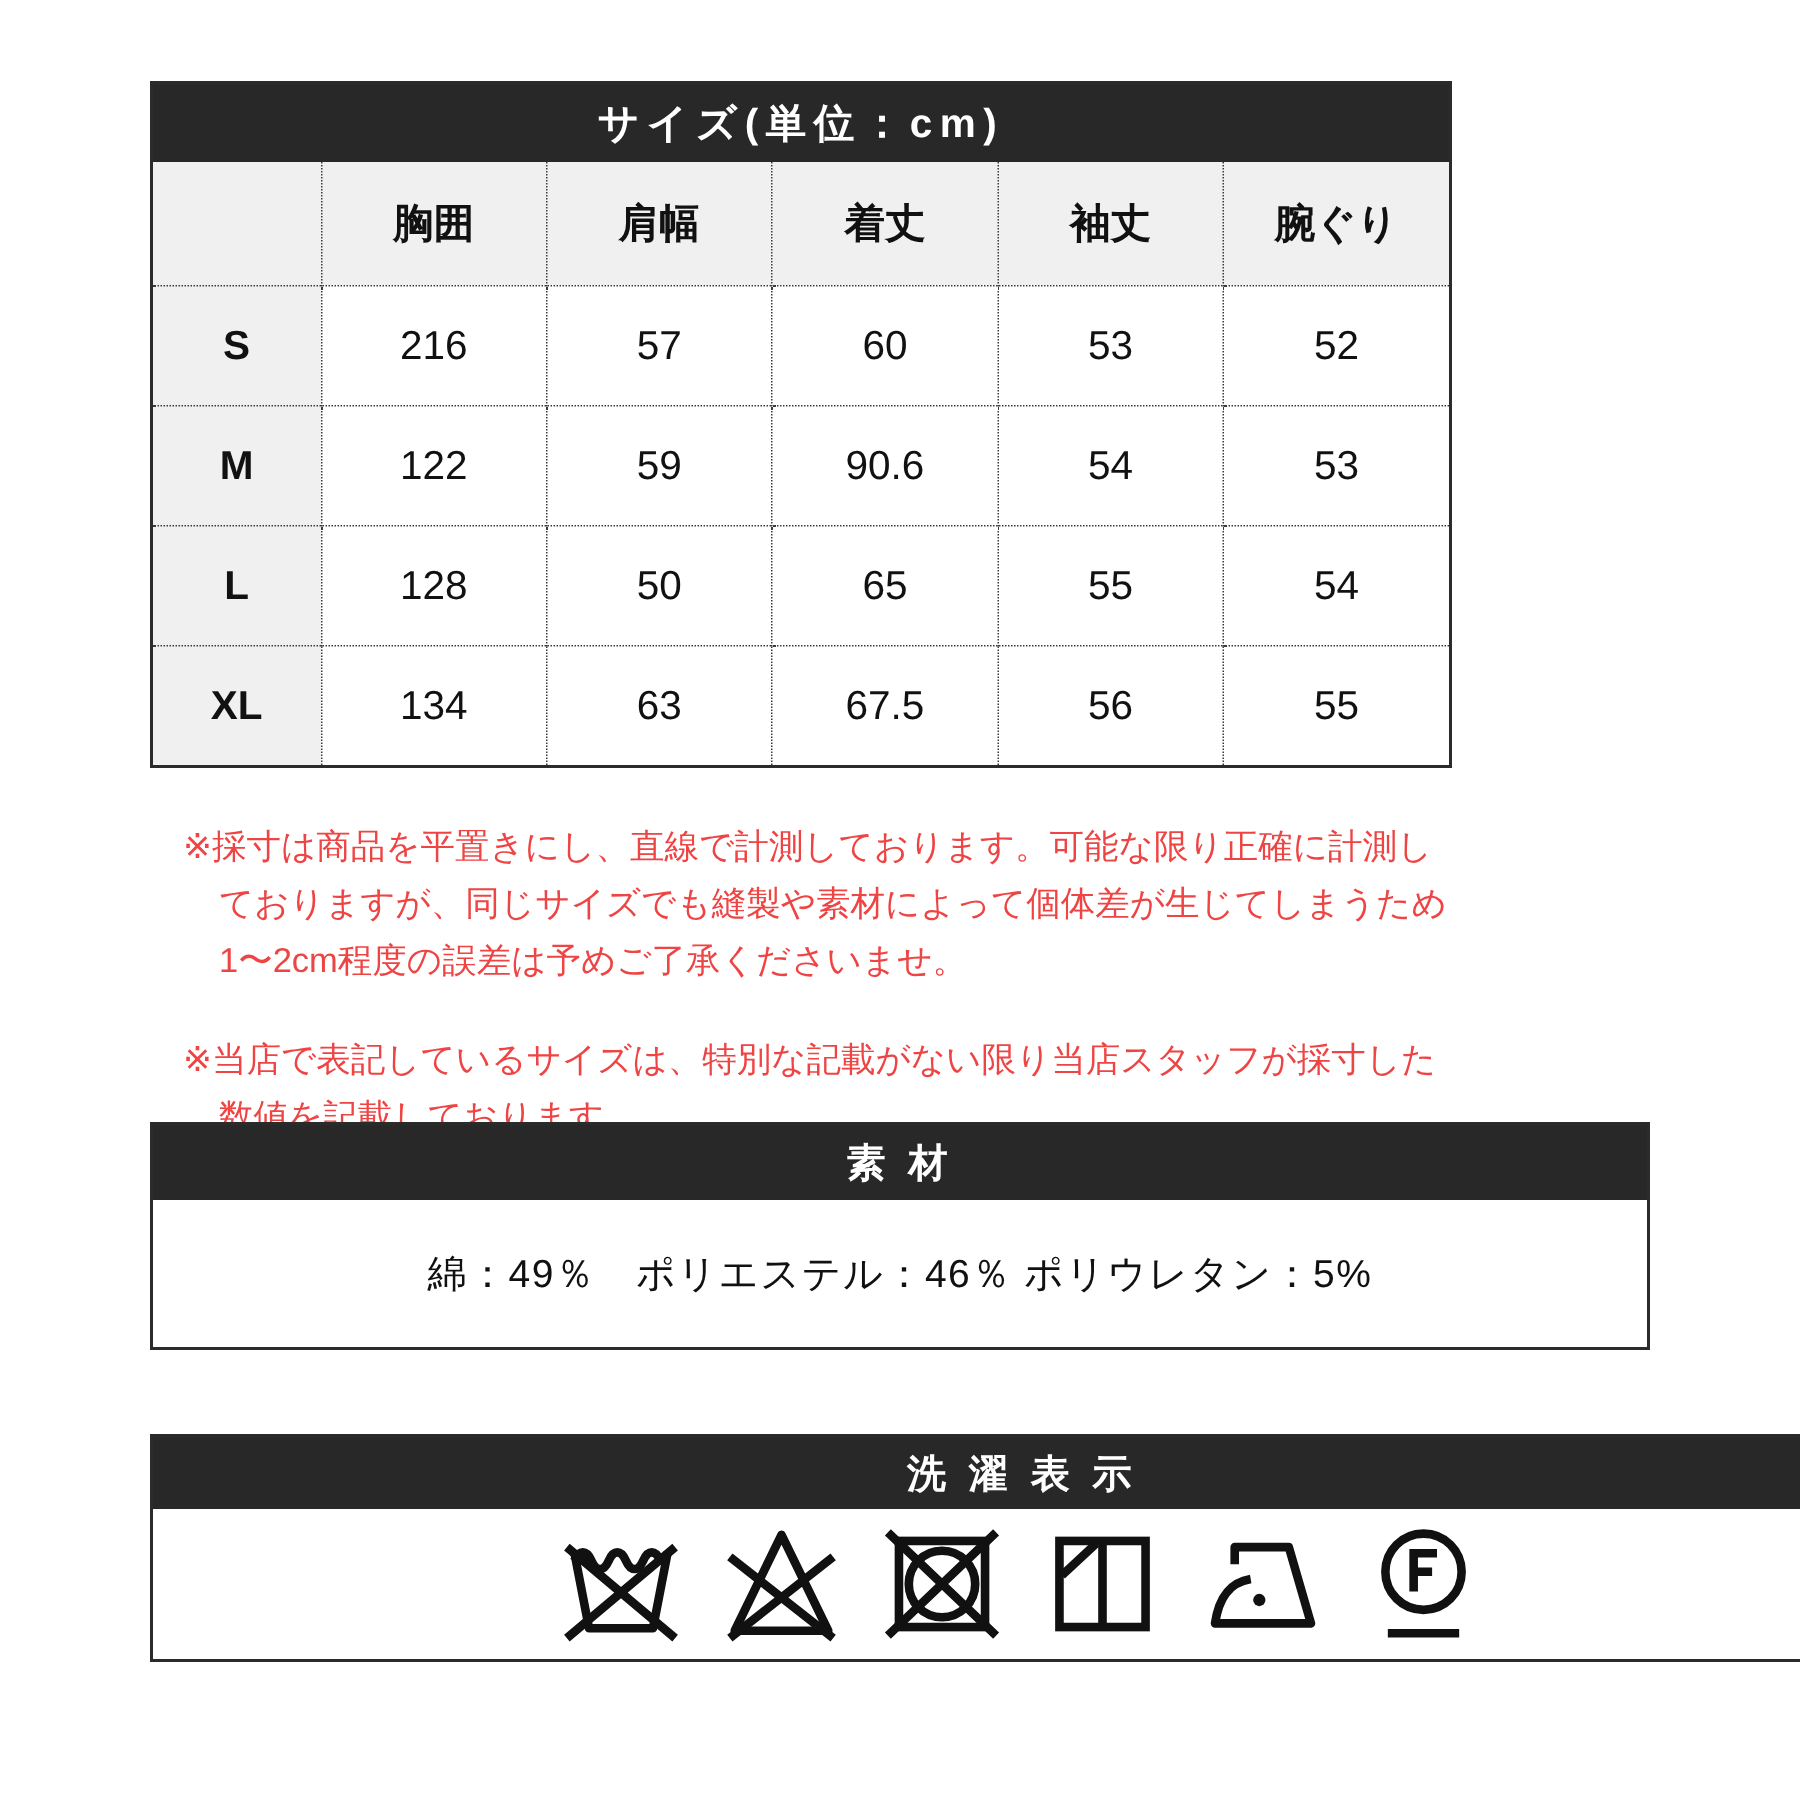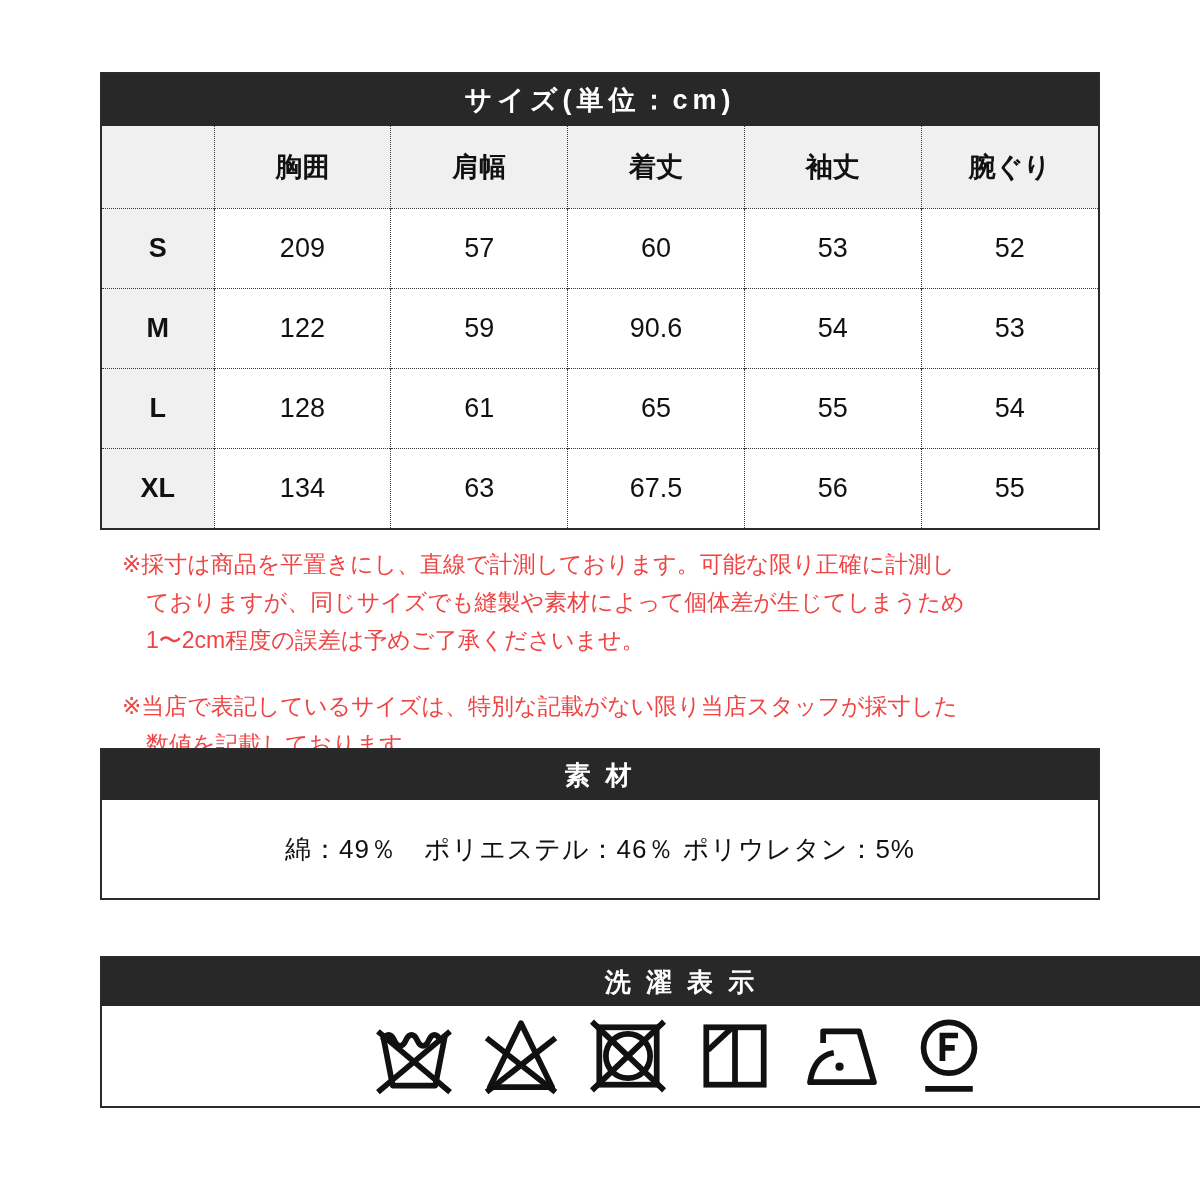--- a/index.html
+++ b/index.html
@@ -5,21 +5,21 @@
   * { margin:0; padding:0; box-sizing:border-box; }
   html,body { background:#ffffff; }
   body {
     width:1200px; height:1200px; position:relative;
     font-family:"Liberation Sans","DejaVu Sans",sans-serif;
     color:#111;
   }
   .abs { position:absolute; }
 
   
-  #size-section { left:100px; top:54px; width:1000px; border:2px solid #2b2b2b; background:#fff;margin-top:18px; }
+  #size-section { left:100px; top:54px; width:868px; border:2px solid #2b2b2b; background:#fff; }
   .band {
     background:#282828; color:#ffffff; font-weight:bold;
     display:flex; align-items:center; justify-content:center;
   }
   #size-title { height:52px; font-size:27px; letter-spacing:5px; }
   table { width:100%; border-collapse:collapse; table-layout:fixed; }
   col.size-col { width:112px; }
   th, td { text-align:center; vertical-align:middle; font-size:27px; }
   thead th { height:82px; background:#f0f0f0; font-weight:bold; }
   tbody tr { height:80px; }
@@ -75,38 +75,38 @@
         <th>胸囲</th>
         <th>肩幅</th>
         <th>着丈</th>
         <th>袖丈</th>
         <th>腕ぐり</th>
       </tr>
     </thead>
     <tbody>
       <tr>
         <th>S</th>
-        <td>209</td>
+        <td>216</td>
         <td>57</td>
         <td>60</td>
         <td>53</td>
         <td>52</td>
       </tr>
       <tr>
         <th>M</th>
         <td>122</td>
         <td>59</td>
         <td>90.6</td>
         <td>54</td>
         <td>53</td>
       </tr>
       <tr>
         <th>L</th>
         <td>128</td>
-        <td>61</td>
+        <td>50</td>
         <td>65</td>
         <td>55</td>
         <td>54</td>
       </tr>
       <tr>
         <th>XL</th>
         <td>134</td>
         <td>63</td>
         <td>67.5</td>
         <td>56</td>

